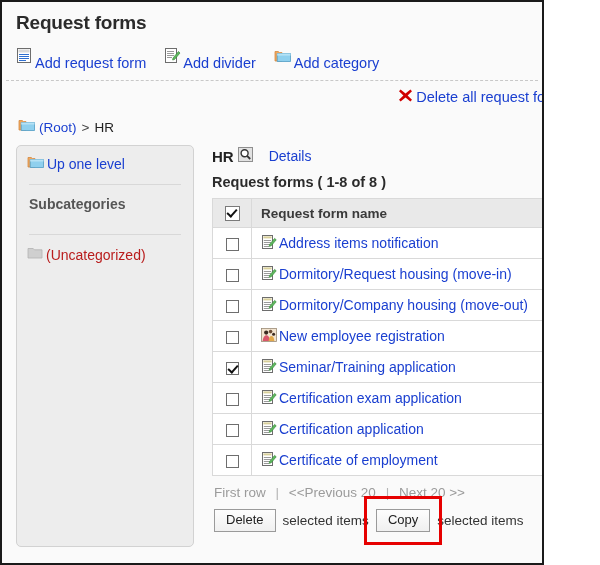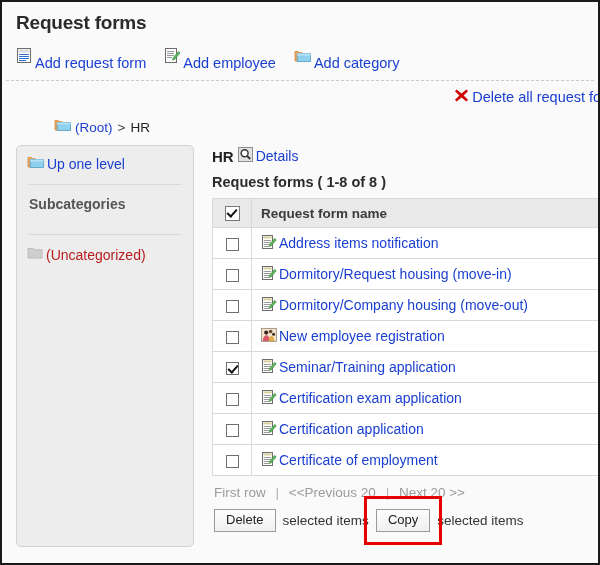--- a/index.html
+++ b/index.html
@@ -7,21 +7,21 @@
     padding: 0;
     background: #ffffff;
   }
   body {
     font-family: "Liberation Sans", sans-serif;
     font-size: 13px;
     color: #333333;
   }
   #screen {
     position: relative;
-    width: 600px;
+    width: 544px;
     height: 565px;
     background: #fafafa;
     border: 2px solid #1a1a1a;
     box-sizing: border-box;
     overflow: hidden;
   }
   .inner {
     position: absolute;
     left: 0; top: 0; right: 0; bottom: 0;
     overflow: hidden;
@@ -83,21 +83,20 @@
   }
 
   
   .breadcrumb {
     display: flex;
     align-items: center;
     gap: 3px;
     padding: 12px 0 0 16px;
     font-size: 13.5px;
     color: #333;
-    margin-left: 36px;
   }
   .breadcrumb .bc-link { color: #1a3fd0; }
   .breadcrumb .bc-sep { color: #444; padding: 0 2px; }
   .breadcrumb .bc-cur { color: #222; }
 
   
   .body-split {
     display: flex;
     align-items: flex-start;
     padding: 9px 8px 0 14px;
@@ -154,21 +153,21 @@
     padding-top: 2px;
   }
   .cat-name {
     font-size: 15px;
     font-weight: bold;
     color: #222;
   }
   .details-link {
     display: flex;
     align-items: center;
-    gap: 3px;
+    gap: 16px;
   }
   .details-link .lbl { color: #1a3fd0; font-size: 14px; }
 
   .count-line {
     font-size: 14.5px;
     font-weight: bold;
     color: #2b2b2b;
     padding: 9px 0 8px 0;
   }
 
@@ -324,21 +323,21 @@
           <rect x="1.5" y="1.5" width="11" height="14" fill="#ffffff" stroke="#6d6d6d"></rect>
           <g stroke="#9a9a9a" stroke-width="1">
             <line x1="3" y1="4.5" x2="10" y2="4.5"></line>
             <line x1="3" y1="6.5" x2="10" y2="6.5"></line>
             <line x1="3" y1="8.5" x2="10" y2="8.5"></line>
             <line x1="3" y1="10.5" x2="8" y2="10.5"></line>
           </g>
           <path d="M9 11 L14.5 4.5 L16 6 L10.5 12.5 L8.6 13 Z" fill="#5db85d" stroke="#3c8c3c" stroke-width="0.7"></path>
         </svg>
       </span>
-      <span class="lbl">Add employee</span>
+      <span class="lbl">Add divider</span>
     </span>
 
     <span class="tool">
       <span class="ico">
         <svg width="18" height="16" viewBox="0 0 18 16">
           <path d="M1 3.5 L1 13 L8 13 L8 4.6 L5.4 4.6 L4.2 3.5 Z" fill="#f0a860" stroke="#d4893f" stroke-width="0.8"></path>
           <path d="M3.2 5.5 L16.5 5.5 L16.5 13.5 L3.2 13.5 Z" fill="#8fd0ee" stroke="#4f9cc4" stroke-width="0.8"></path>
           <path d="M3.2 5.5 L16.5 5.5 L16.5 7.6 L3.2 7.6 Z" fill="#b6e2f5"></path>
         </svg>
       </span>

